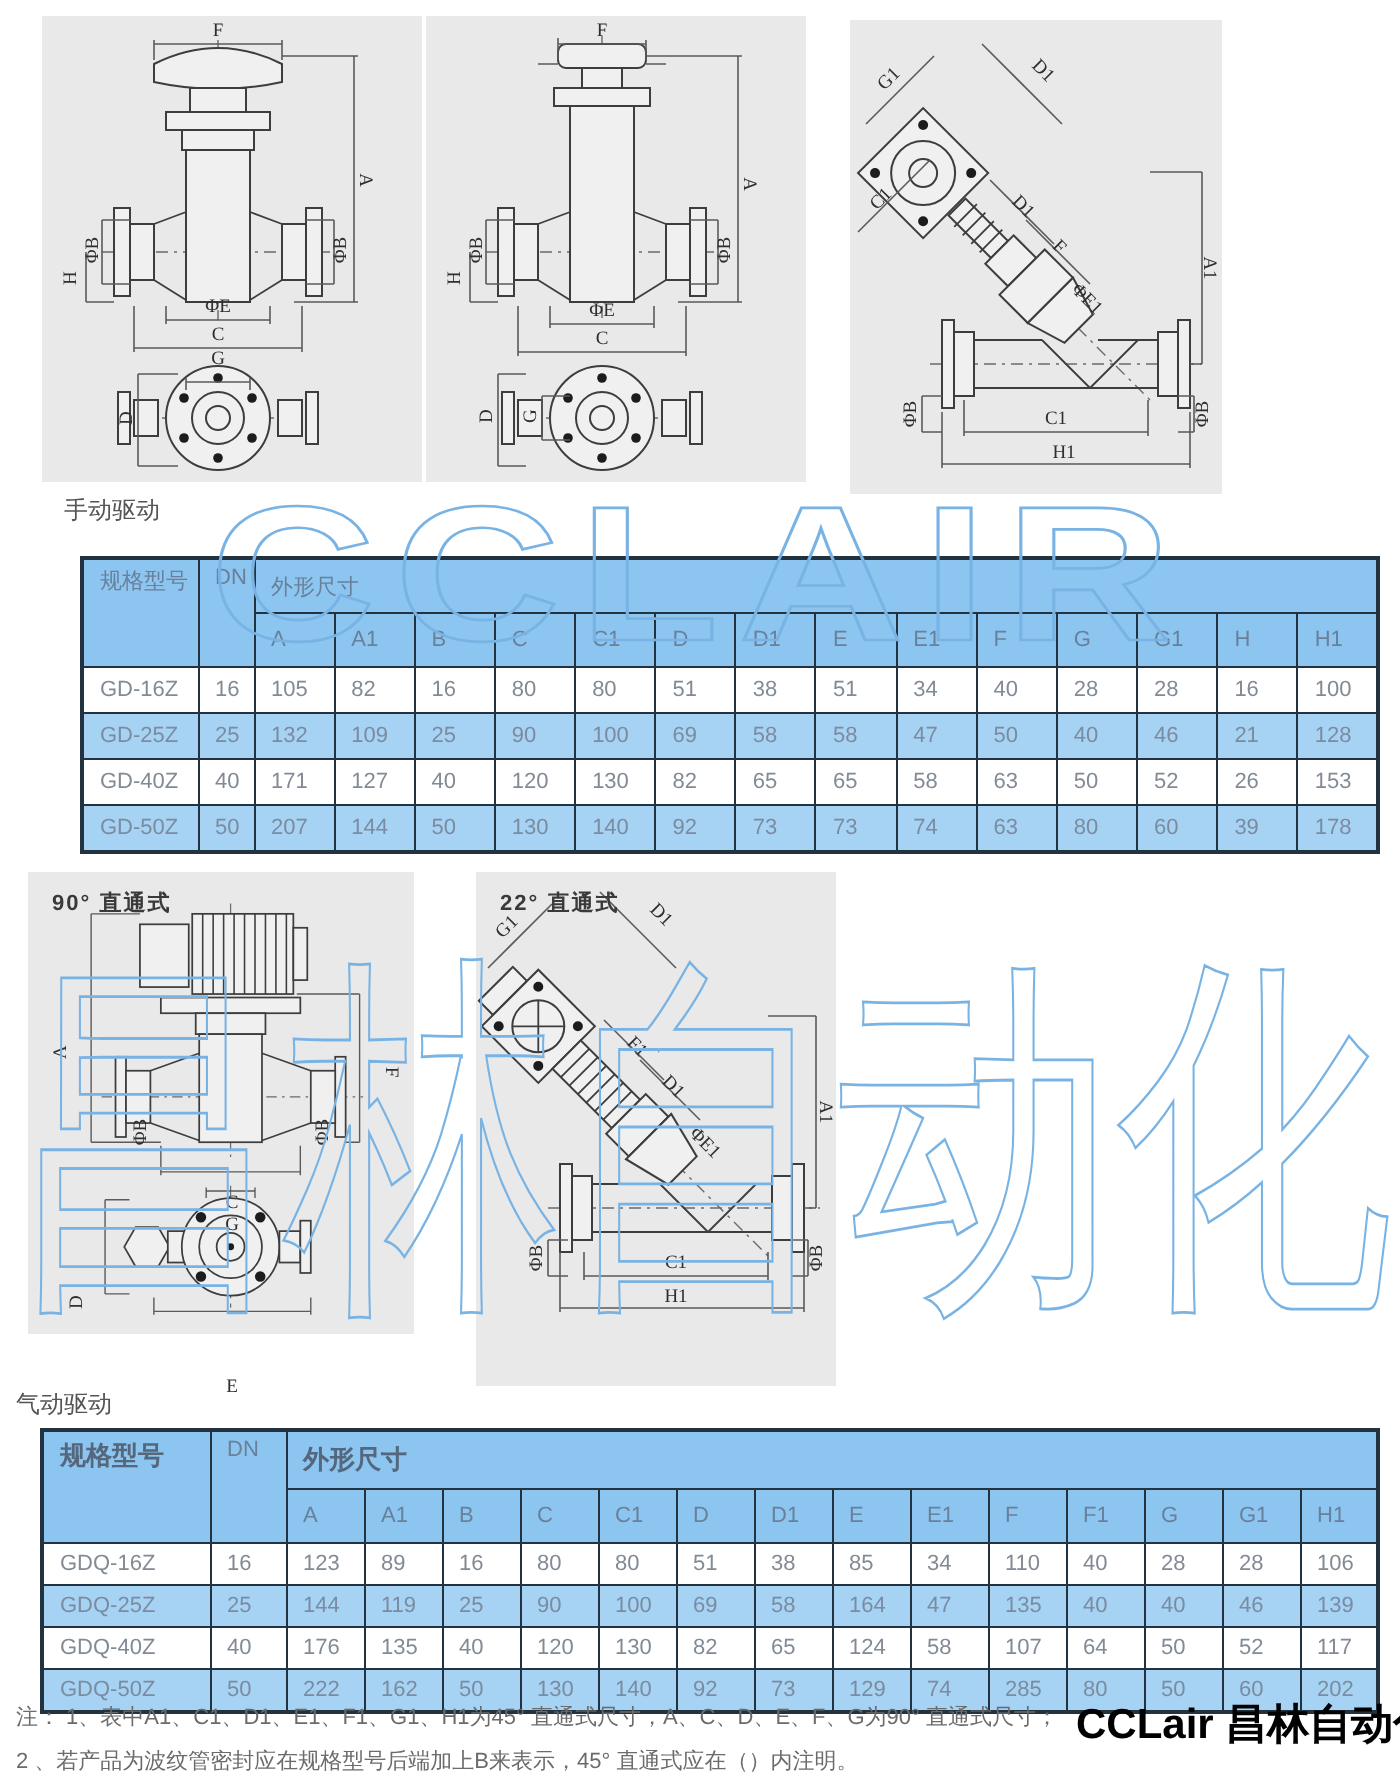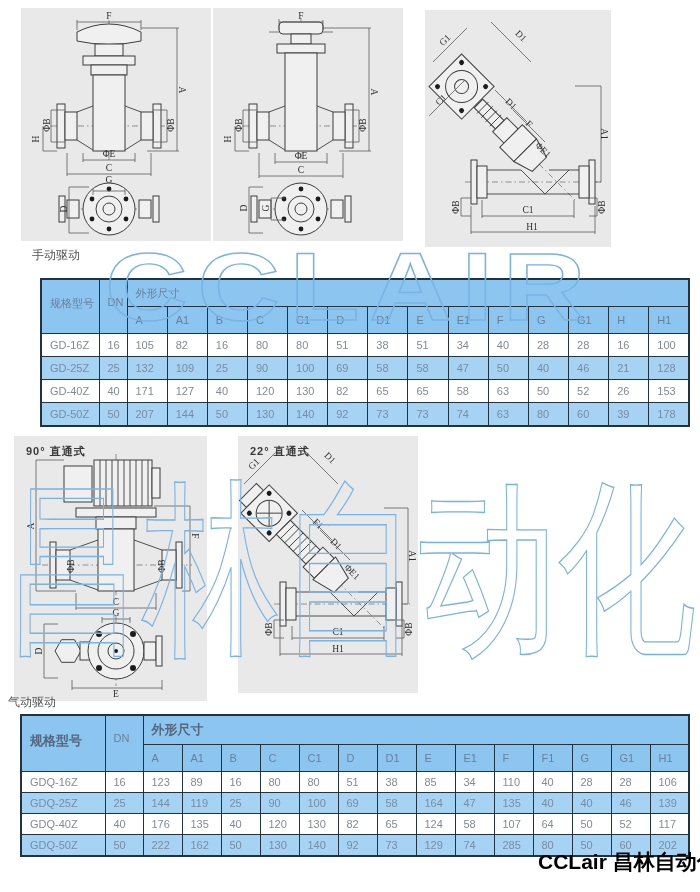--- a/index.html
+++ b/index.html
@@ -19,21 +19,21 @@
   .dim path{fill:none;stroke:#5a5a5a;stroke-width:.8;}
   .dash path{fill:none;stroke:#6a6a6a;stroke-width:.7;stroke-dasharray:6 3 1.5 3;}
   
   .seclabel{position:absolute;left:8px;font-size:12px;color:#555;}
   
   table.dims{position:absolute;border-collapse:collapse;table-layout:fixed;
              border:2px solid #22323e;font-size:11px;color:#828b95;}
   table.dims th,table.dims td{border:1px solid #22323e;text-align:left;padding:0 0 0 8px;
              overflow:hidden;white-space:nowrap;font-weight:normal;}
   table.dims thead th{background:#8cc5f0;color:#69809a;}
-  table.dims .rowspan-h{vertical-align:top;padding-top:16px;}
+  table.dims .rowspan-h{vertical-align:top;padding-top:3px;}
   table.dims tbody tr td{height:22px;background:#fff;}
   table.dims tbody tr.alt td{background:#a6d2f4;color:#7b8ca0;}
   #table1{left:40px;top:278px;width:650px;}
   #table1 thead tr th{height:26px;}
   #table2{left:20px;top:714px;width:670px;}
   #table2 thead tr th{height:28px;}
   #table2 thead tr.subhead th{height:26px;}
   #table2 tbody tr td{height:20px;}
   #table2 .model-h,#table2 .dims-h{font-weight:bold;font-size:13px;color:#54677c;}
   
@@ -325,21 +325,21 @@
           <td>74</td>
           <td>63</td>
           <td>80</td>
           <td>60</td>
           <td>39</td>
           <td>178</td>
         </tr>
       </tbody>
   </table>
 
-  <div class="panel" id="p4" style="left:14px;top:436px;width:193px;height:265px;">
+  <div class="panel" id="p4" style="left:14px;top:436px;width:193px;height:231px;">
     <span class="ptitle">90° 直通式</span>
     <svg viewBox="0 0 193 265">
       <g class="dash">
           <path d="M102 18 L102 164 M28 129 L178 129 M102 180 L102 250 M66 215 L148 215"></path>
         </g>
       <g class="s">
         <rect x="50" y="30" width="28" height="36"></rect>
         <rect x="80" y="24" width="58" height="46"></rect>
         <rect x="138" y="32" width="8" height="30"></rect>
         <rect x="62" y="72" width="80" height="9"></rect>
@@ -554,15 +554,17 @@
       </tbody>
   </table>
 
   <svg class="wm" id="wm1" width="510" height="108">
     <text x="255" y="84" text-anchor="middle" font-family="Liberation Sans, sans-serif" font-size="96" font-weight="bold" letter-spacing="8" stroke-width="1.3" textLength="490" lengthAdjust="spacingAndGlyphs">CCLAIR</text>
   </svg>
   <svg class="wm" id="wm2" width="700" height="215">
     <text x="350" y="172" text-anchor="middle" font-family="Liberation Sans, sans-serif" font-size="188" stroke-width="1.4" textLength="692" lengthAdjust="spacingAndGlyphs">昌林自动化</text>
   </svg>
 
+  <div class="note" id="note1">注：  1、表中A1、C1、D1、E1、F1、G1、H1为45° 直通式尺寸，A、C、D、E、F、G为90° 直通式尺寸；</div>
+  <div class="note" id="note2">2 、若产品为波纹管密封应在规格型号后端加上B来表示，45° 直通式应在（）内注明。</div>
   <div class="logo">CCLair 昌林自动化</div>
 
 </div>
 
 </body></html>

